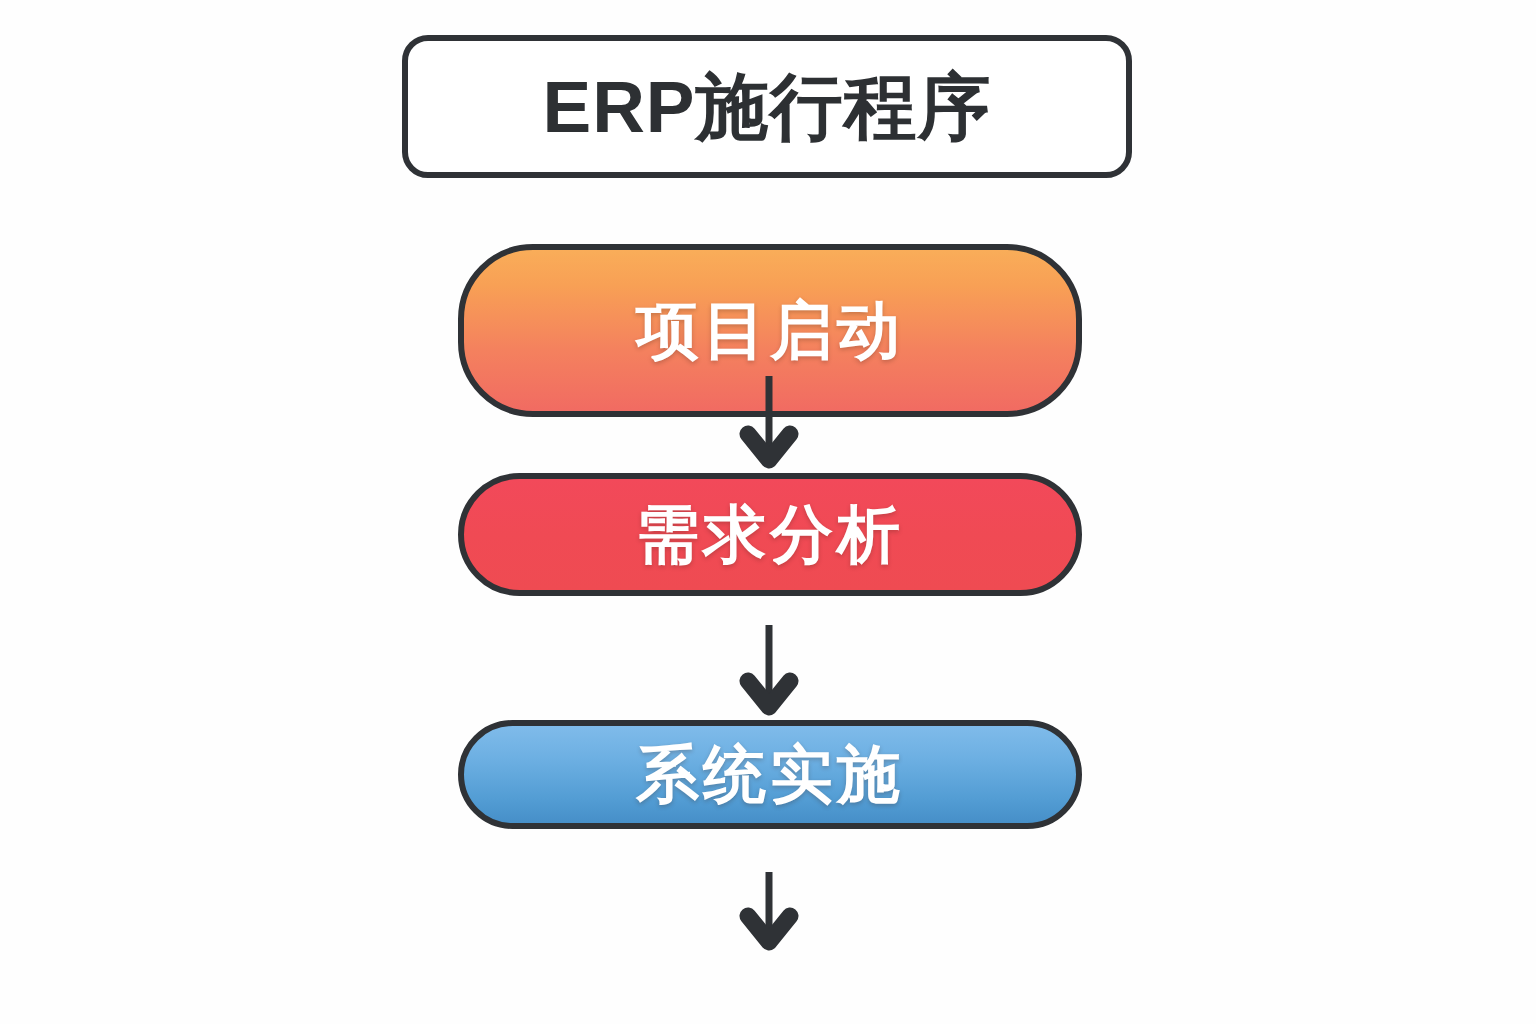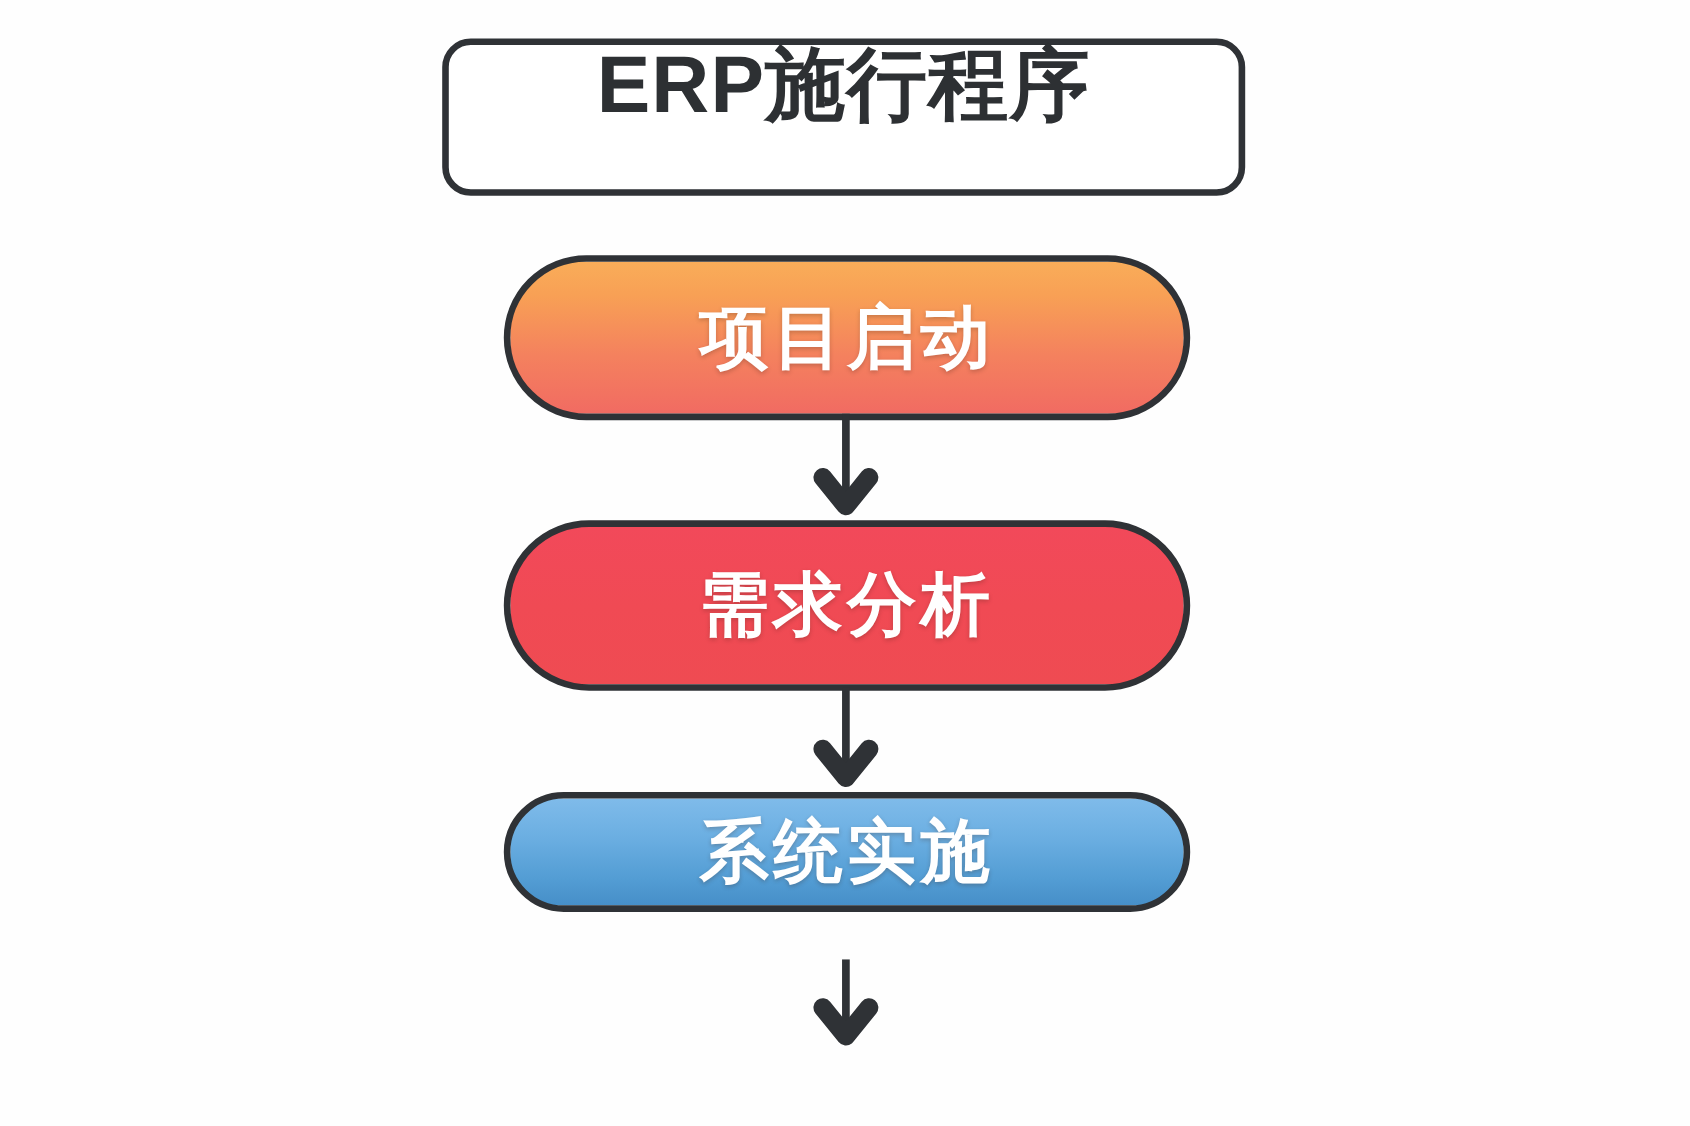--- a/index.html
+++ b/index.html
@@ -26,21 +26,21 @@
     position: absolute;
     left: 402px;
     top: 35px;
     width: 730px;
     height: 143px;
     box-sizing: border-box;
     background: #ffffff;
     border: 6px solid #2f3236;
     border-radius: 26px;
     display: flex;
-    align-items: flex-start;
+    align-items: center;
     justify-content: center;
   }
   .title-text {
     font-size: 73px;
     font-weight: bold;
     color: #2d3033;
     letter-spacing: 1px;
     line-height: 1;
     white-space: nowrap;
   }
@@ -60,28 +60,28 @@
     font-size: 63px;
     font-weight: bold;
     color: #ffffff;
     letter-spacing: 4px;
     line-height: 1;
     white-space: nowrap;
     text-shadow: 0 2px 4px rgba(60,30,20,0.25);
   }
 
   .pill-1 {
-    top: 232px;
-    height: 150px;
+    top: 244px;
+    height: 173px;
     border-radius: 75px;
     background: linear-gradient(to bottom, #f9ad59 0%, #f8a055 22%, #f4815e 62%, #f16b62 100%);
   }
   .pill-2 {
     top: 473px;
-    height: 155px;
+    height: 123px;
     border-radius: 78px;
     background: linear-gradient(to bottom, #f2495a 0%, #f04a54 50%, #ef4b52 100%);
   }
   .pill-3 {
     top: 720px;
     height: 109px;
     border-radius: 78px;
     background: linear-gradient(to bottom, #7fbbea 0%, #6cafe2 35%, #539dd4 75%, #468fc8 100%);
   }
 

